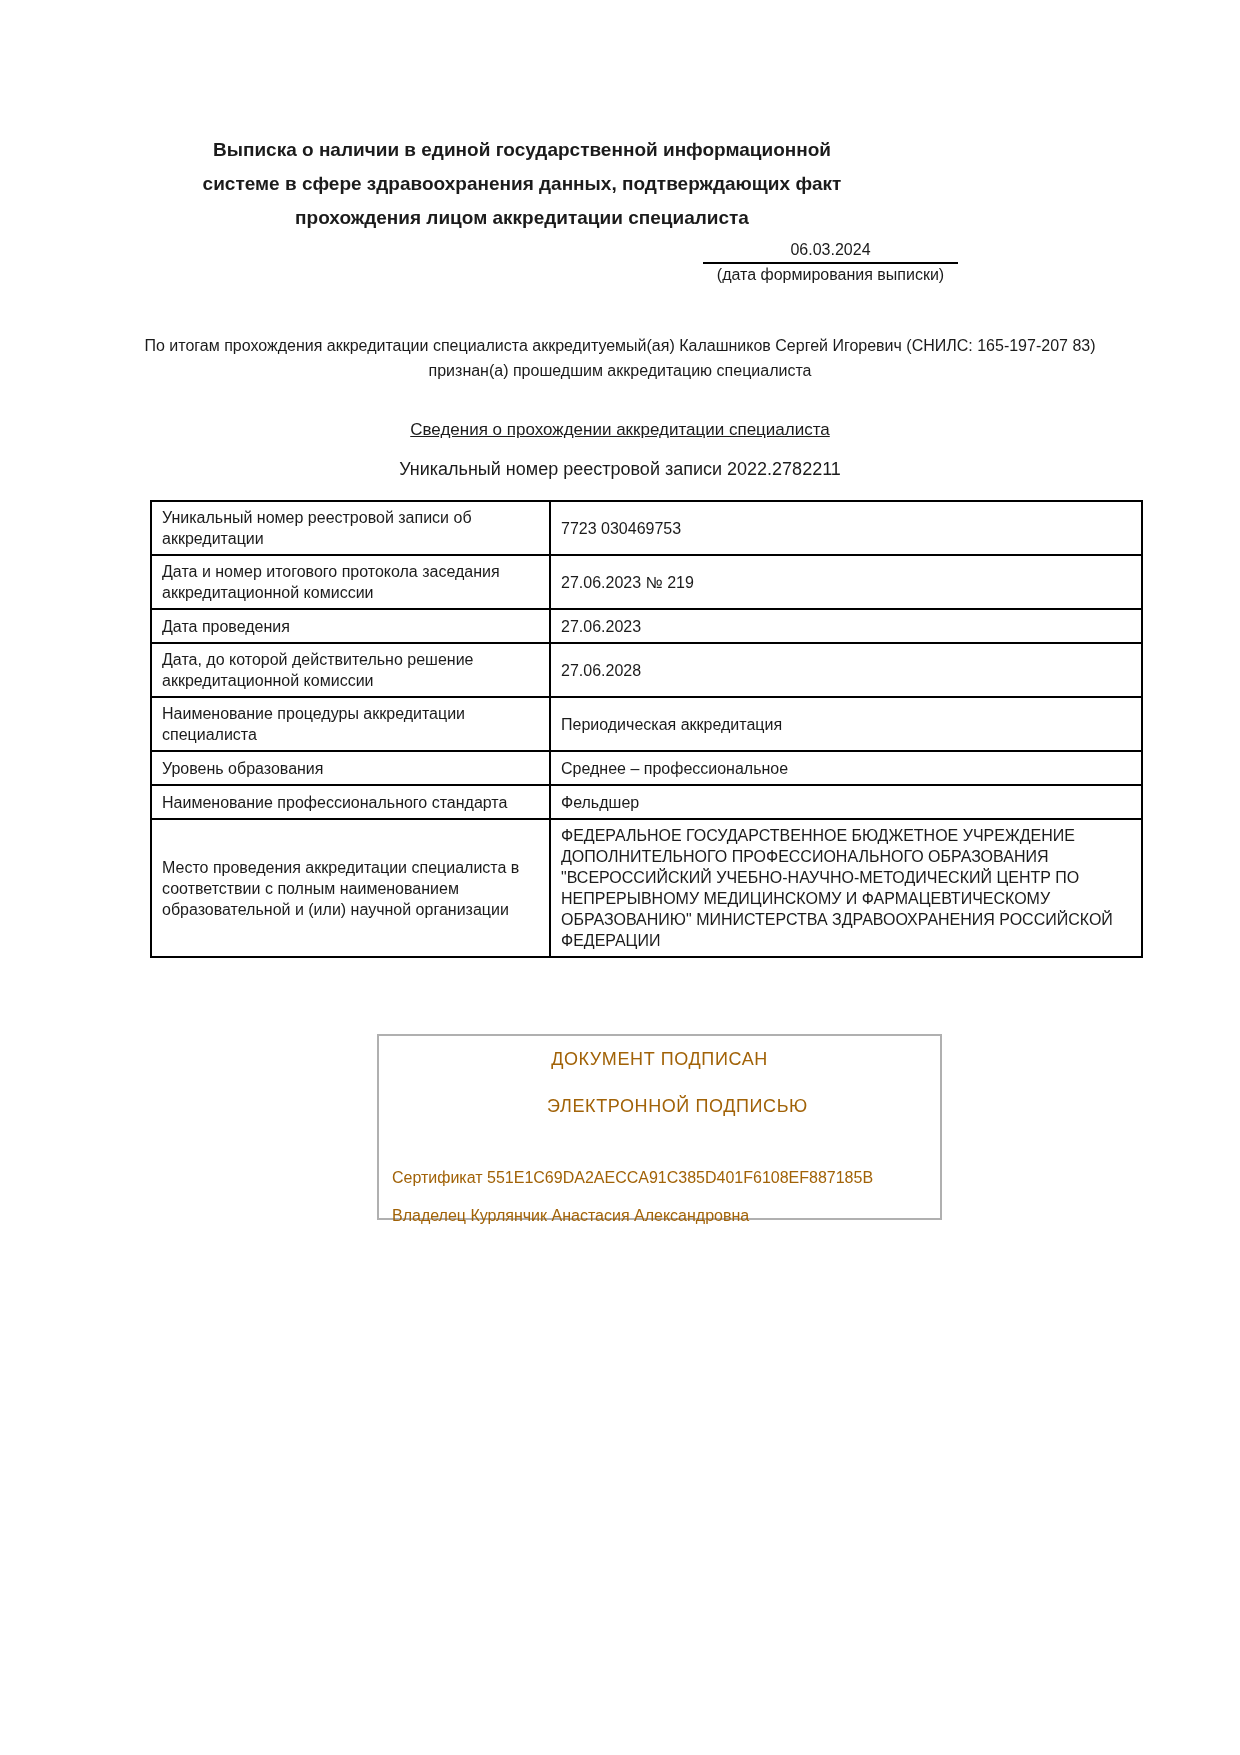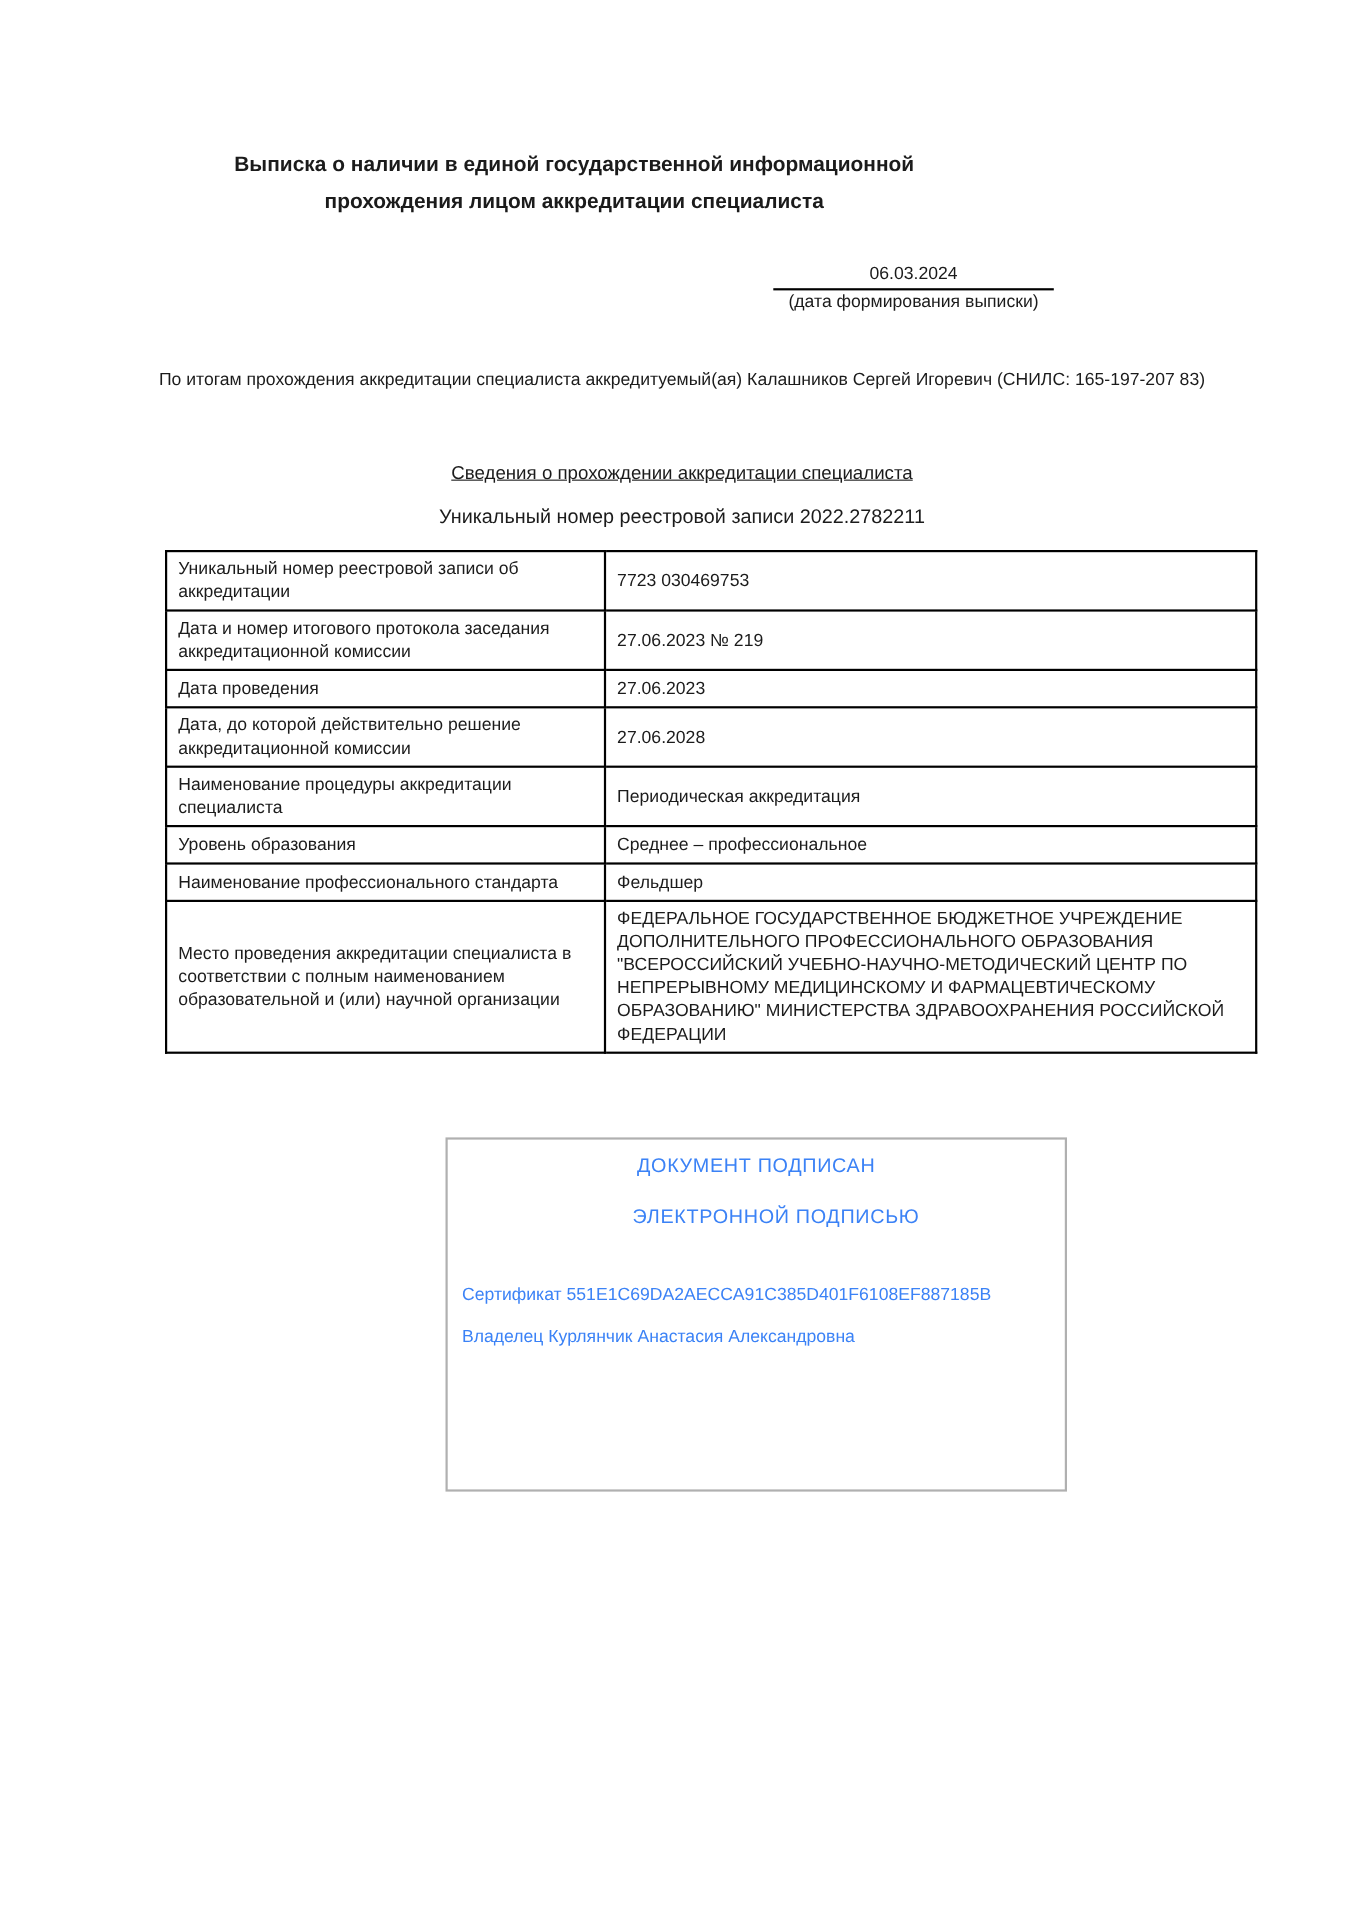--- a/index.html
+++ b/index.html
@@ -85,25 +85,24 @@
   td.label-cell { width: 377px; }
   td.value-cell { width: 570px; }
   tr.row-short  { height: 34px; }
   tr.row-tall   { height: 52px; }
   tr.row-xl     { height: 120px; }
   .sig-box {
     position: absolute;
     top: 1034px;
     left: 377px;
     width: 565px;
-    height: 322px;
+    height: 186px;
     border: 2px solid #b0b0b0;
     box-sizing: border-box;
-    color: #3b82f6;
-    margin-left: 28px;
+    color: #a16207;
   }
   .sig-heading {
     text-align: center;
     font-size: 18px;
     letter-spacing: 0.6px;
     margin-top: 13px;
   }
   .sig-heading.second { margin-top: 26px; padding-left: 36px; }
   .sig-detail {
     font-size: 16px;
@@ -111,30 +110,32 @@
   }
   .sig-detail.cert  { margin-top: 52px; }
   .sig-detail.owner { margin-top: 20px; }
   .sig-detail.valid { margin-top: 20px; }
 </style>
 </head>
 <body>
 
 <div class="doc-title">
   <div>Выписка о наличии в единой государственной информационной</div>
+  <div>системе в сфере здравоохранения данных, подтверждающих факт</div>
   <div>прохождения лицом аккредитации специалиста</div>
 </div>
 
 <div class="date-block">
   <span class="date-value">06.03.2024</span>
   <span class="date-caption">(дата формирования выписки)</span>
 </div>
 
 <div class="intro">
   <div>По итогам прохождения аккредитации специалиста аккредитуемый(ая) Калашников Сергей Игоревич (СНИЛС: 165-197-207 83)</div>
+  <div>признан(а) прошедшим аккредитацию специалиста</div>
 </div>
 
 <div class="section-heading">Сведения о прохождении аккредитации специалиста</div>
 
 <div class="registry-heading">Уникальный номер реестровой записи 2022.2782211</div>
 
 <table class="acc-table">
   <tbody>
     <tr class="row-tall">
       <td class="label-cell">Уникальный номер реестровой записи об аккредитации</td>

